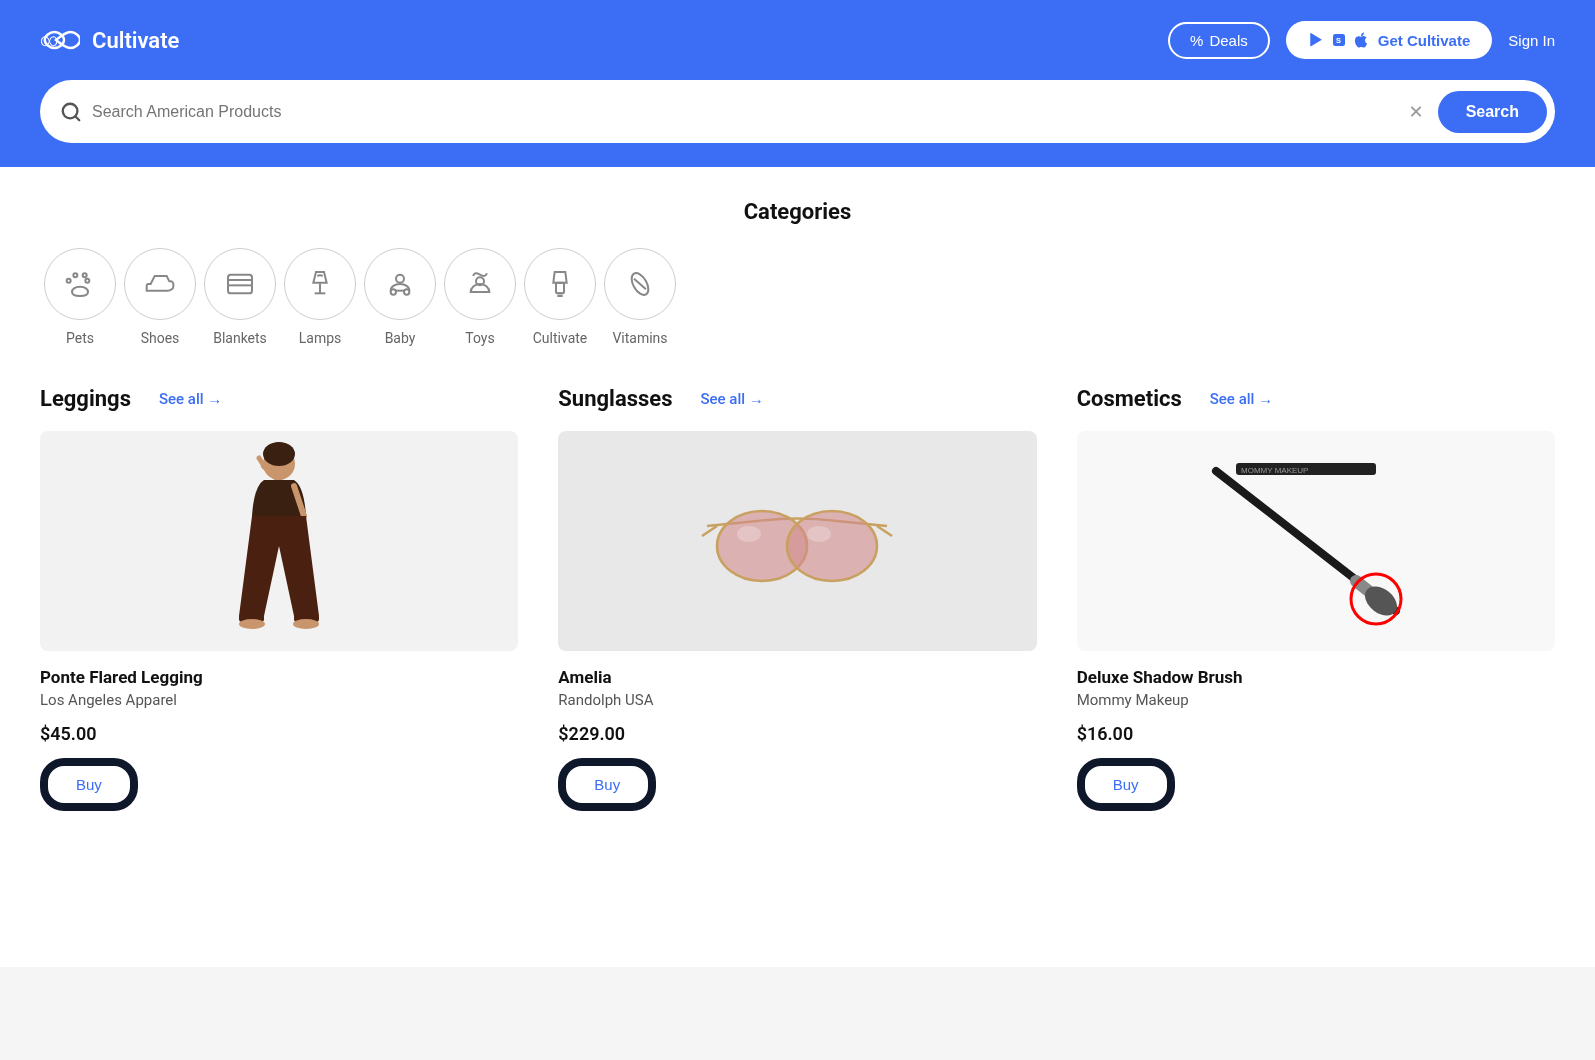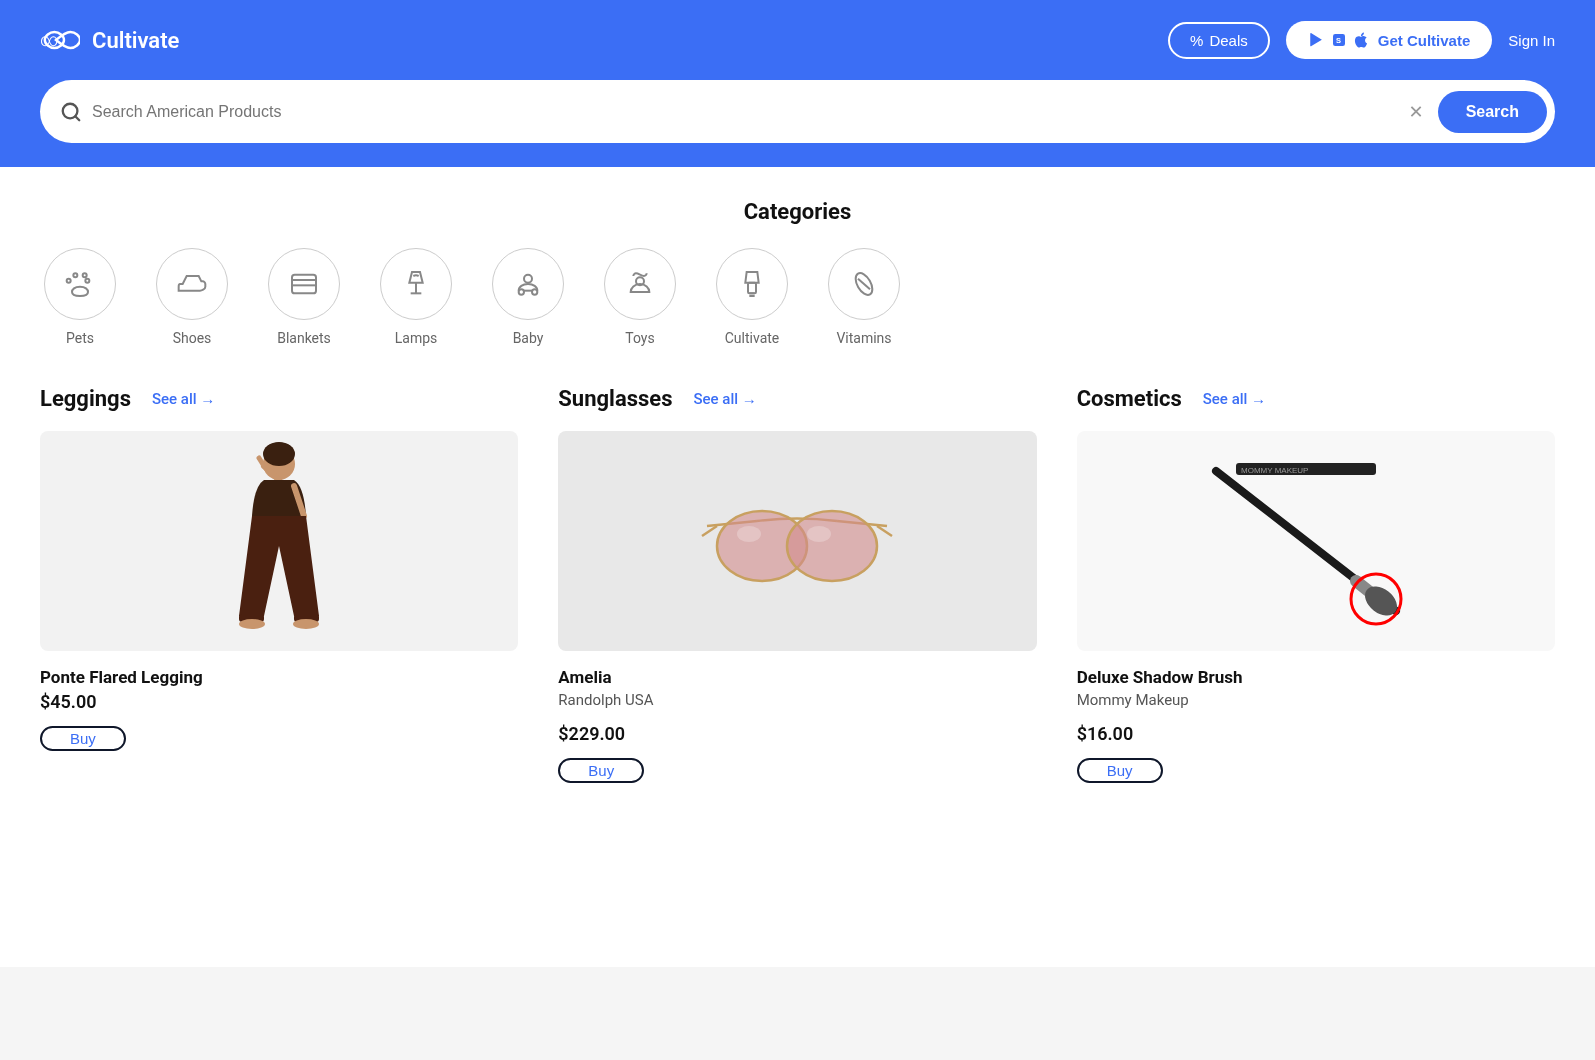--- a/index.html
+++ b/index.html
@@ -117,21 +117,20 @@
     
     .section-title {
       font-size: 22px;
       font-weight: 700;
       color: #111;
       margin-bottom: 24px;
       text-align: center;
     }
     .categories-row {
       display: flex;
-      gap: 32px;
       margin-bottom: 40px;
       align-items: flex-start;
     }
     .category-item {
       display: flex;
       flex-direction: column;
       align-items: center;
       gap: 10px;
       cursor: pointer;
       min-width: 80px;
@@ -154,21 +153,21 @@
     
     .products-grid {
       display: grid;
       grid-template-columns: repeat(3, 1fr);
       gap: 40px;
       margin-top: 8px;
     }
     .product-section-header {
       display: flex;
       align-items: center;
-      gap: 21px;
+      gap: 28px;
       margin-bottom: 20px;
     }
     .product-section-title {
       font-size: 22px;
       font-weight: 700;
       color: #111;
     }
     .see-all-link {
       color: #3b6ef5;
       font-size: 15px;
@@ -203,23 +202,23 @@
       margin-bottom: 14px;
     }
     .product-price {
       font-size: 18px;
       font-weight: 600;
       color: #111;
       margin-bottom: 14px;
     }
     .btn-buy {
       background: white;
-      border: 2px solid #0f172a;
+      border: 8px solid #0f172a;
       color: #3b6ef5;
-      padding: 2px 28px;
+      padding: 10px 28px;
       border-radius: 24px;
       font-size: 15px;
       font-weight: 500;
       cursor: pointer;
       width: fit-content;
     }
   </style>
 </head>
 <body>
 
@@ -393,20 +392,21 @@
             <path d="M43 80 L30 180 L55 180 L70 110 L85 180 L110 180 L97 80 Z" fill="#4a2010"></path>
 
             <rect x="30" y="178" width="25" height="8" rx="3" fill="#4a2010"></rect>
             <rect x="85" y="178" width="25" height="8" rx="3" fill="#4a2010"></rect>
 
             <ellipse cx="43" cy="188" rx="13" ry="5" fill="#c8956c"></ellipse>
             <ellipse cx="97" cy="188" rx="13" ry="5" fill="#c8956c"></ellipse>
           </svg>
         </div>
         <div class="product-name">Ponte Flared Legging</div>
+        <div class="product-brand">Los Angeles Apparel</div>
         <div class="product-price">$45.00</div>
         <button class="btn-buy">Buy</button>
       </div>
     </div>
 
     <div class="product-section">
       <div class="product-section-header">
         <span class="product-section-title">Sunglasses</span>
         <a class="see-all-link" href="#">See all →</a>
       </div>

